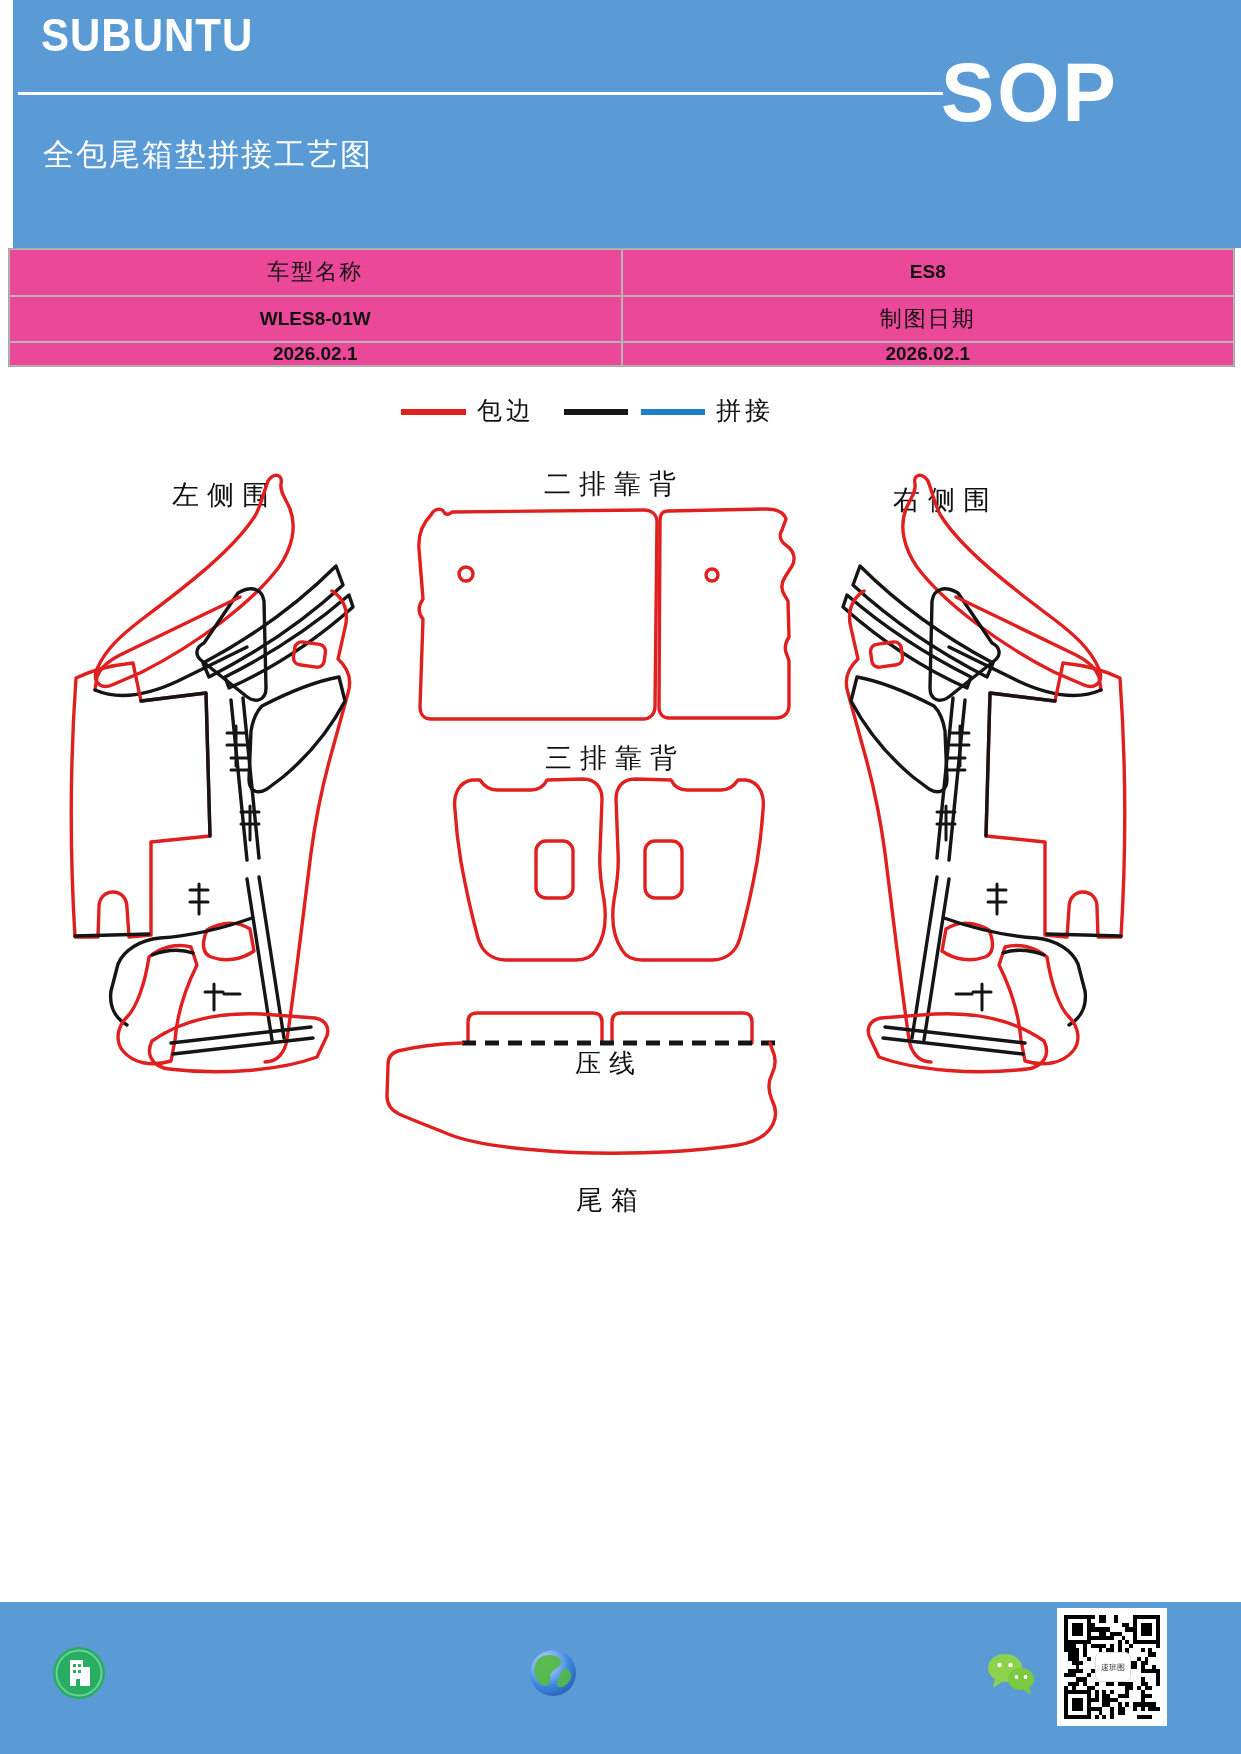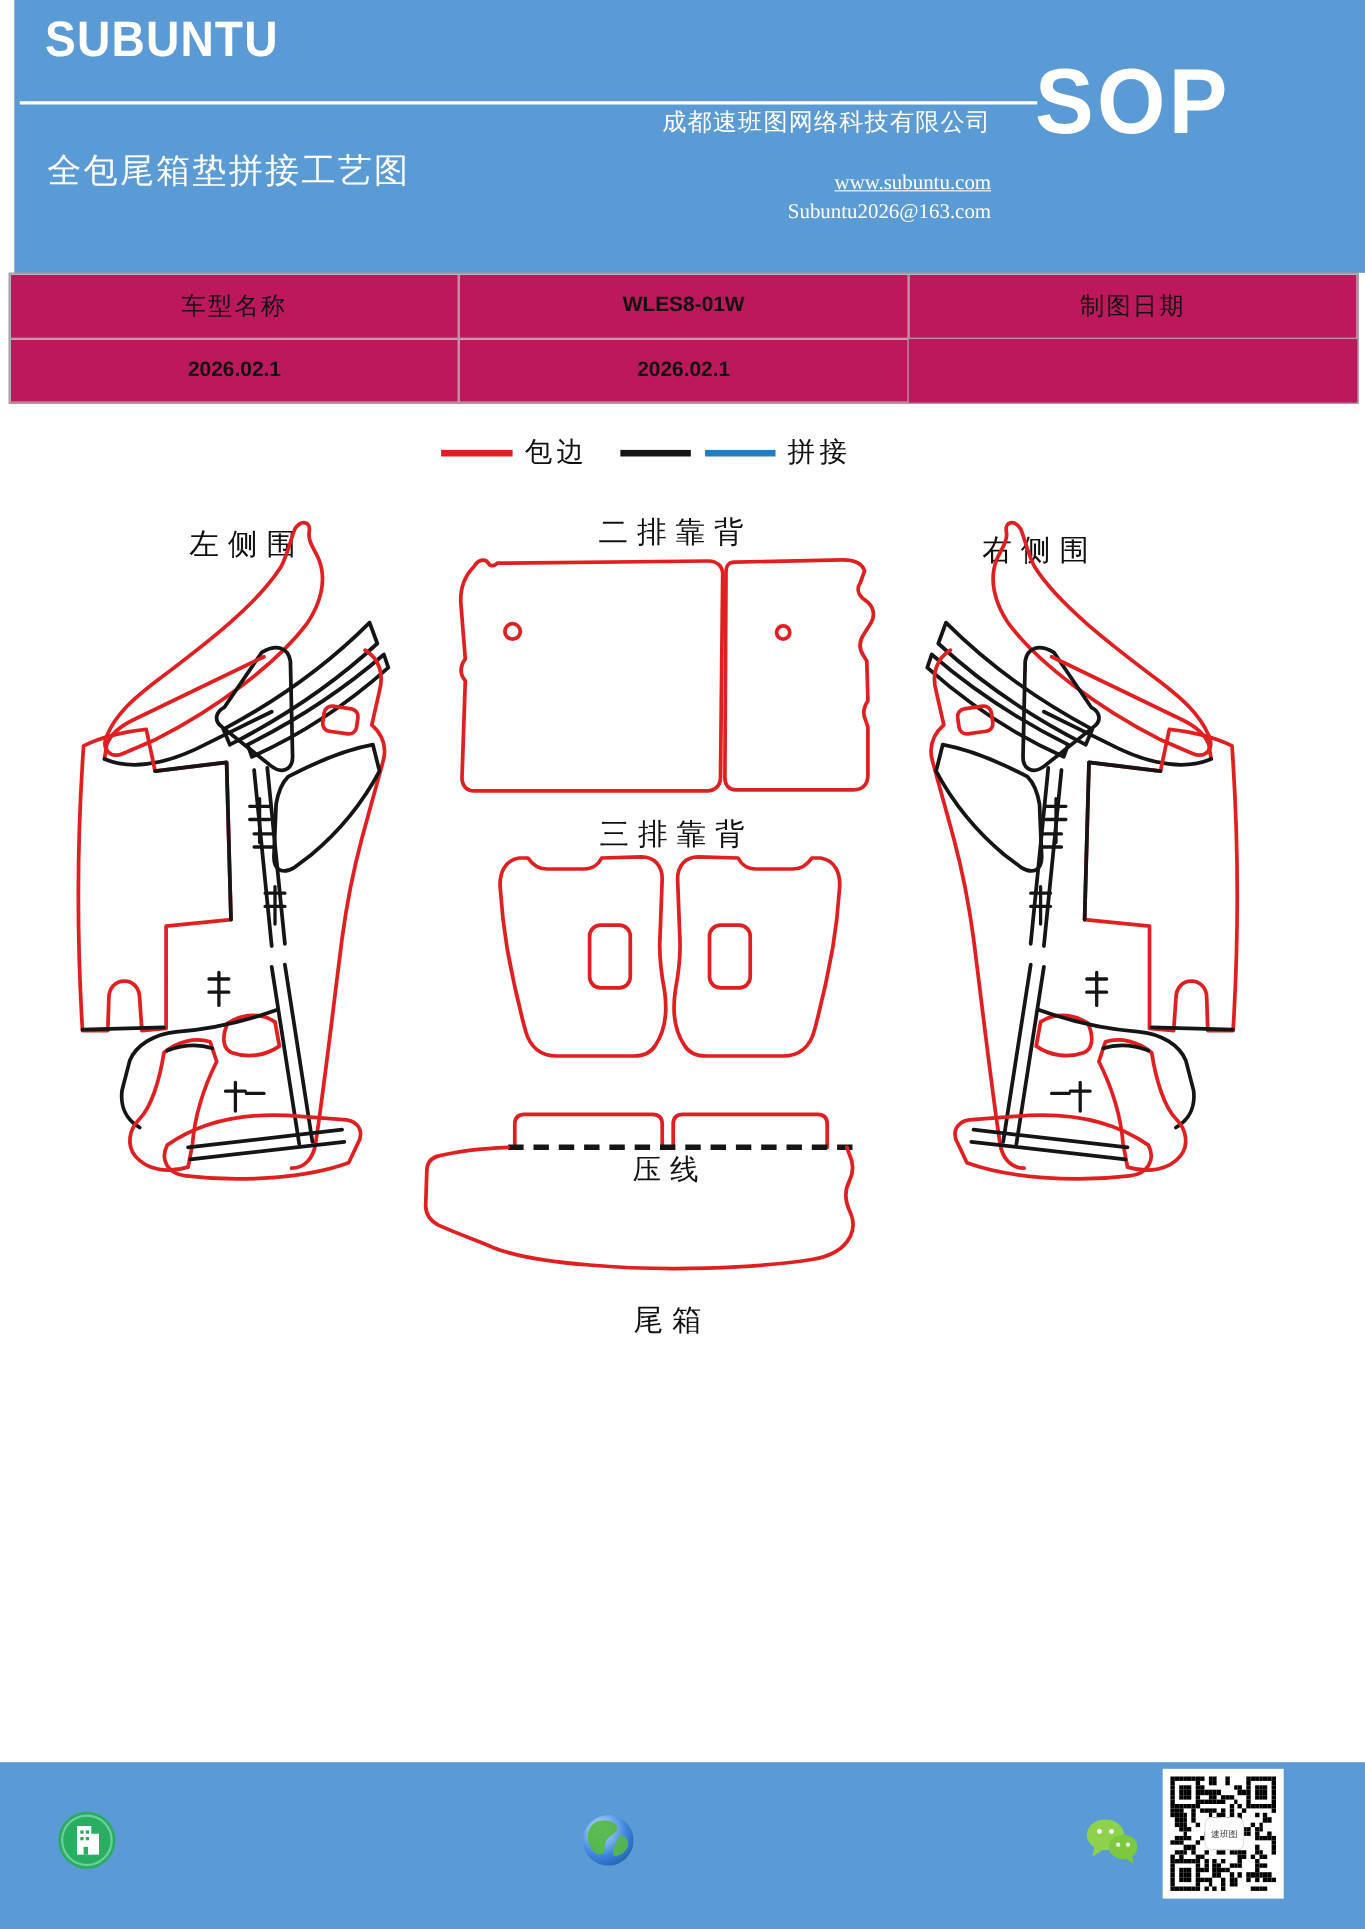--- a/index.html
+++ b/index.html
@@ -9,21 +9,21 @@
   .header{top:0;left:13px;width:1241px;height:248px;background:var(--blue,#5B9BD5);}
   .logo{left:28px;top:10px;color:#fff;font-size:42px;font-weight:bold;letter-spacing:1px;transform:scaleY(1.08);transform-origin:top left;}
   .header-rule{left:5px;top:92px;width:925px;height:3px;background:#fff;}
   .doc-title{left:30px;top:134px;color:#fff;font-size:31px;font-family:"Liberation Serif",serif;letter-spacing:2px;}
   .header-right{left:560px;top:96px;width:328px;text-align:right;color:#fff;}
   .header-company{font-size:22px;font-family:"Liberation Serif",serif;letter-spacing:1px;}
   .header-site{margin-top:30px;font-size:19px;font-family:"Liberation Serif",serif;text-decoration:underline;}
   .header-mail{margin-top:4px;font-size:19px;font-family:"Liberation Serif",serif;}
   .sop{left:928px;top:44px;color:#fff;font-size:80px;font-weight:bold;letter-spacing:3px;transform:scaleY(1.05);transform-origin:top left;}
   
-  .info-table{top:248px;left:8px;width:1225px;height:117px;display:grid;grid-template-columns:repeat(3,1fr);grid-template-rows:repeat(2,1fr);border:1px solid #a8a8a8;background:#be185d;}
+  .info-table{top:248px;left:8px;width:1225px;height:117px;display:grid;grid-template-columns:repeat(2,1fr);grid-template-rows:repeat(2,1fr);border:1px solid #a8a8a8;background:#ec4899;}
   .cell{border:1px solid #b5b5b5;display:flex;align-items:center;justify-content:center;color:#111;}
   .cell.lbl{font-size:22px;font-family:"Liberation Serif",serif;letter-spacing:2px;}
   .cell.val{font-size:19px;font-weight:bold;}
   
   .swatch{height:6px;top:409px;}
   .legend-label{top:394px;font-size:25px;font-family:"Liberation Serif",serif;color:#111;letter-spacing:4px;}
   
   .dlabel{font-size:27px;color:#111;font-family:"Liberation Serif",serif;letter-spacing:8px;white-space:nowrap;}
   
   svg.diagram{top:0;left:0;}
@@ -38,30 +38,26 @@
   .qr-grid i{background:#000;display:block;}
   .qr-logo{left:1095px;top:1652px;width:34px;height:28px;background:#fff;border-radius:6px;border:1px solid #ddd;font-size:8px;color:#333;display:flex;align-items:center;justify-content:center;}
 </style>
 </head>
 <body>
 
 <div class="abs header">
   <div class="abs logo">SUBUNTU</div>
   <div class="abs header-rule"></div>
   <div class="abs doc-title">全包尾箱垫拼接工艺图</div>
-  <div class="abs header-right">
-    <div class="header-company">成都速班图网络科技有限公司</div>
-    <div class="header-site">www.subuntu.com</div>
-    <div class="header-mail">Subuntu2026@163.com</div>
-  </div>
   <div class="abs sop">SOP</div>
 </div>
 
 <div class="abs info-table">
   <div class="cell lbl">车型名称</div>
+  <div class="cell val">ES8</div>
   <div class="cell val">WLES8-01W</div>
   <div class="cell lbl">制图日期</div>
   <div class="cell val">2026.02.1</div>
   <div class="cell val">2026.02.1</div>
 </div>
 
 <div class="abs swatch" style="left: 401px; width: 65px; background: rgb(224, 32, 32);"></div>
 <div class="abs legend-label" style="left:477px;">包边</div>
 <div class="abs swatch" style="left: 564px; width: 64px; background: rgb(21, 21, 21);"></div>
 <div class="abs swatch" style="left: 641px; width: 64px; background: rgb(30, 126, 200);"></div>

